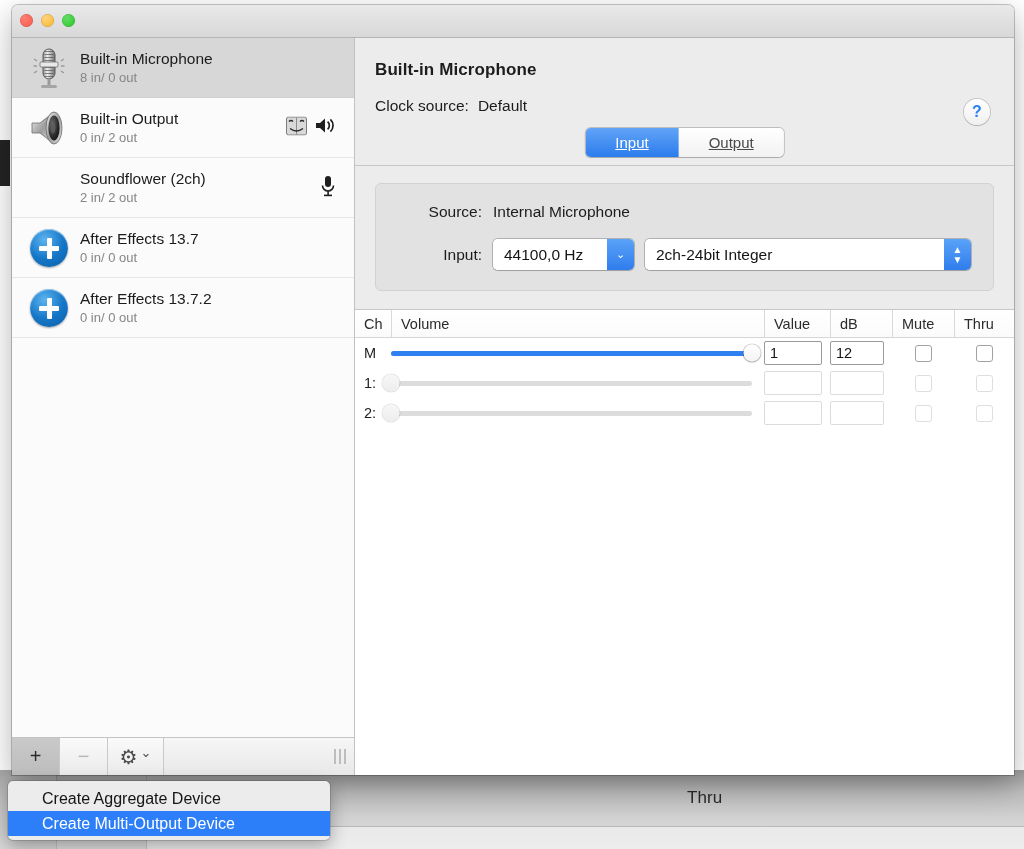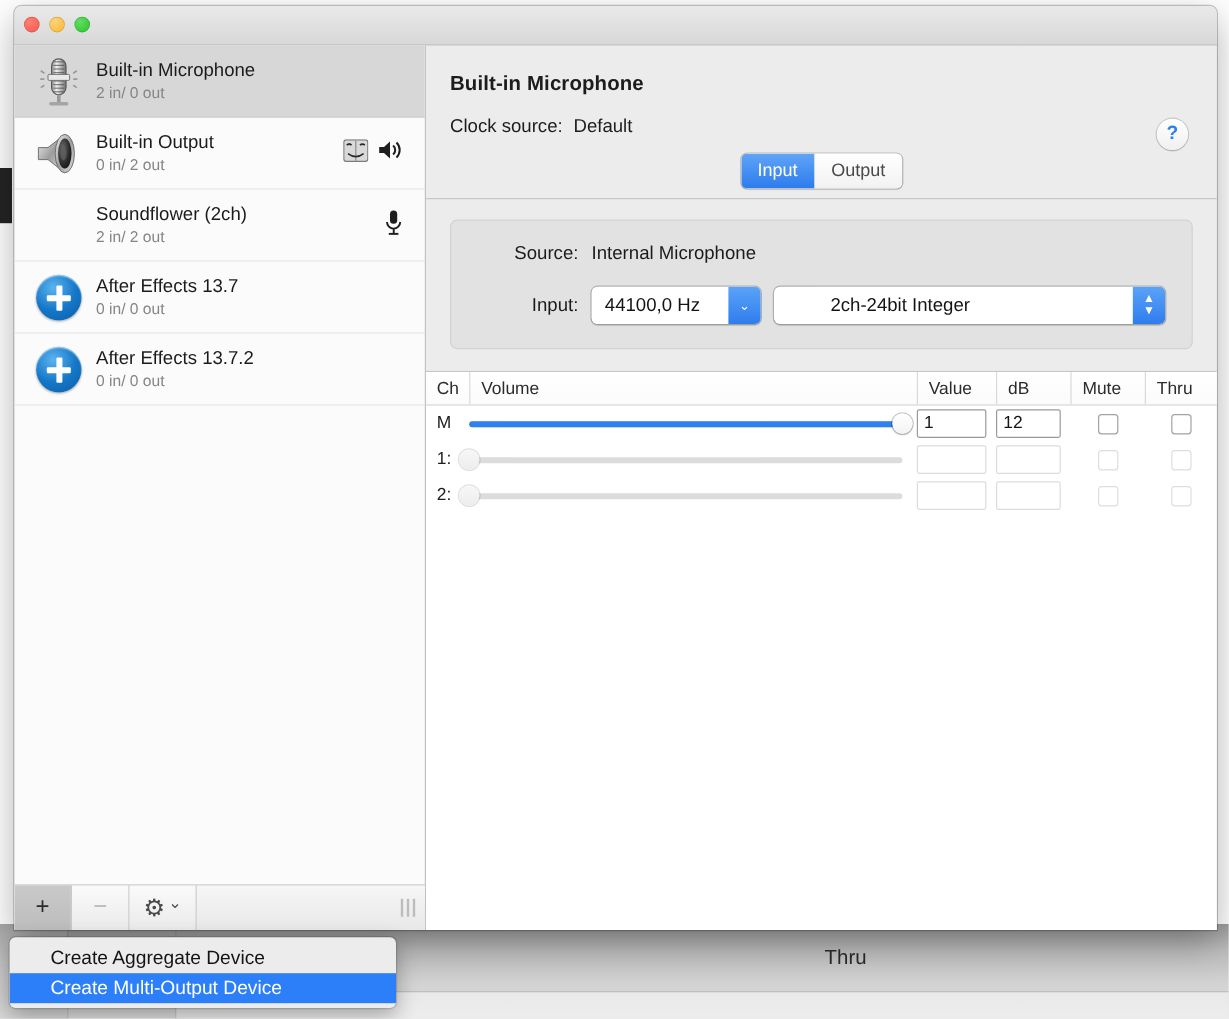--- a/index.html
+++ b/index.html
@@ -144,22 +144,23 @@
     color:#2a7ff0; font-size:16px; font-weight:bold;
     display:flex; align-items:center; justify-content:center;
   }
   .seg {
     position:absolute; left:50%; transform:translateX(-50%); bottom:8px;
     display:flex; border-radius:5px; overflow:hidden;
     box-shadow:0 0 0 1px rgba(0,0,0,.20), 0 1px 1px rgba(0,0,0,.10);
     background:#fff;
   }
   .seg-item {
-    padding:6px 14px; font-size:15px; color:#4a4a4a;
+    padding:6px 30px; font-size:15px; color:#4a4a4a;
     background:linear-gradient(180deg,#ffffff,#f2f2f2);
+    text-decoration:underline;
   }
   .seg-item.active {
     background:linear-gradient(180deg,#61a4f7,#2c7ced); color:#fff;
   }
 
   .pane-sep { height:1px; background:#c7c7c7; flex:none; }
 
   
   .fmt-wrap { padding:17px 20px 0 20px; flex:none; }
   .fmt-box {
@@ -175,21 +176,21 @@
     margin-left:11px; height:31px; display:flex; align-items:stretch;
     border-radius:5px; overflow:hidden;
     box-shadow:0 0 0 1px rgba(0,0,0,.22), 0 1px 1px rgba(0,0,0,.10);
     background:#fff;
   }
   .combo .txt {
     display:flex; align-items:center; padding:0 11px; font-size:15.5px;
     color:#141414; background:#fff; white-space:nowrap;
   }
   .combo.rate .txt { width:114px;text-align:center; }
-  .combo.fmt  { flex:1;padding-left:36px; }
+  .combo.fmt  { flex:1; }
   .combo.fmt .txt { flex:1; }
   .combo .arrow {
     width:27px; display:flex; align-items:center; justify-content:center;
     background:linear-gradient(180deg,#5aa3f8,#2f7ded); color:#fff; font-size:11px;
   }
   .combo .arrow.stepper { flex-direction:column; line-height:8px; font-size:10px; gap:2px; }
 
   
   .tbl { margin-top:18px; flex:1; background:#fff; border-top:1px solid #c7c7c7; }
   .thead {
@@ -293,21 +294,21 @@
               </g>
               <rect x="14" y="17" width="18" height="5" rx="1" fill="#e8e8e8" stroke="#707070" stroke-width=".8"></rect>
               <rect x="21.5" y="34" width="3" height="6" fill="#9a9a9a"></rect>
               <rect x="15" y="40" width="16" height="3" rx="1.5" fill="#a5a5a5"></rect>
               <path d="M11 16 L8 14 M11 21 L7.5 21 M11 26 L8 28" stroke="#9a9a9a" stroke-width="1.4" fill="none"></path>
               <path d="M35 16 L38 14 M35 21 L38.5 21 M35 26 L38 28" stroke="#9a9a9a" stroke-width="1.4" fill="none"></path>
             </svg>
           </div>
           <div class="dev-text">
             <div class="dev-name">Built-in Microphone</div>
-            <div class="dev-sub">2 in/ 0 out</div>
+            <div class="dev-sub">8 in/ 0 out</div>
           </div>
         </div>
 
         <div class="dev-row">
           <div class="dev-icon">
             <svg class="spk-big" viewBox="0 0 46 46">
               <defs>
                 <radialGradient id="cone" cx=".35" cy=".35" r=".8">
                   <stop offset="0" stop-color="#6f6f6f"></stop>
                     <stop offset=".6" stop-color="#2b2b2b"></stop>

